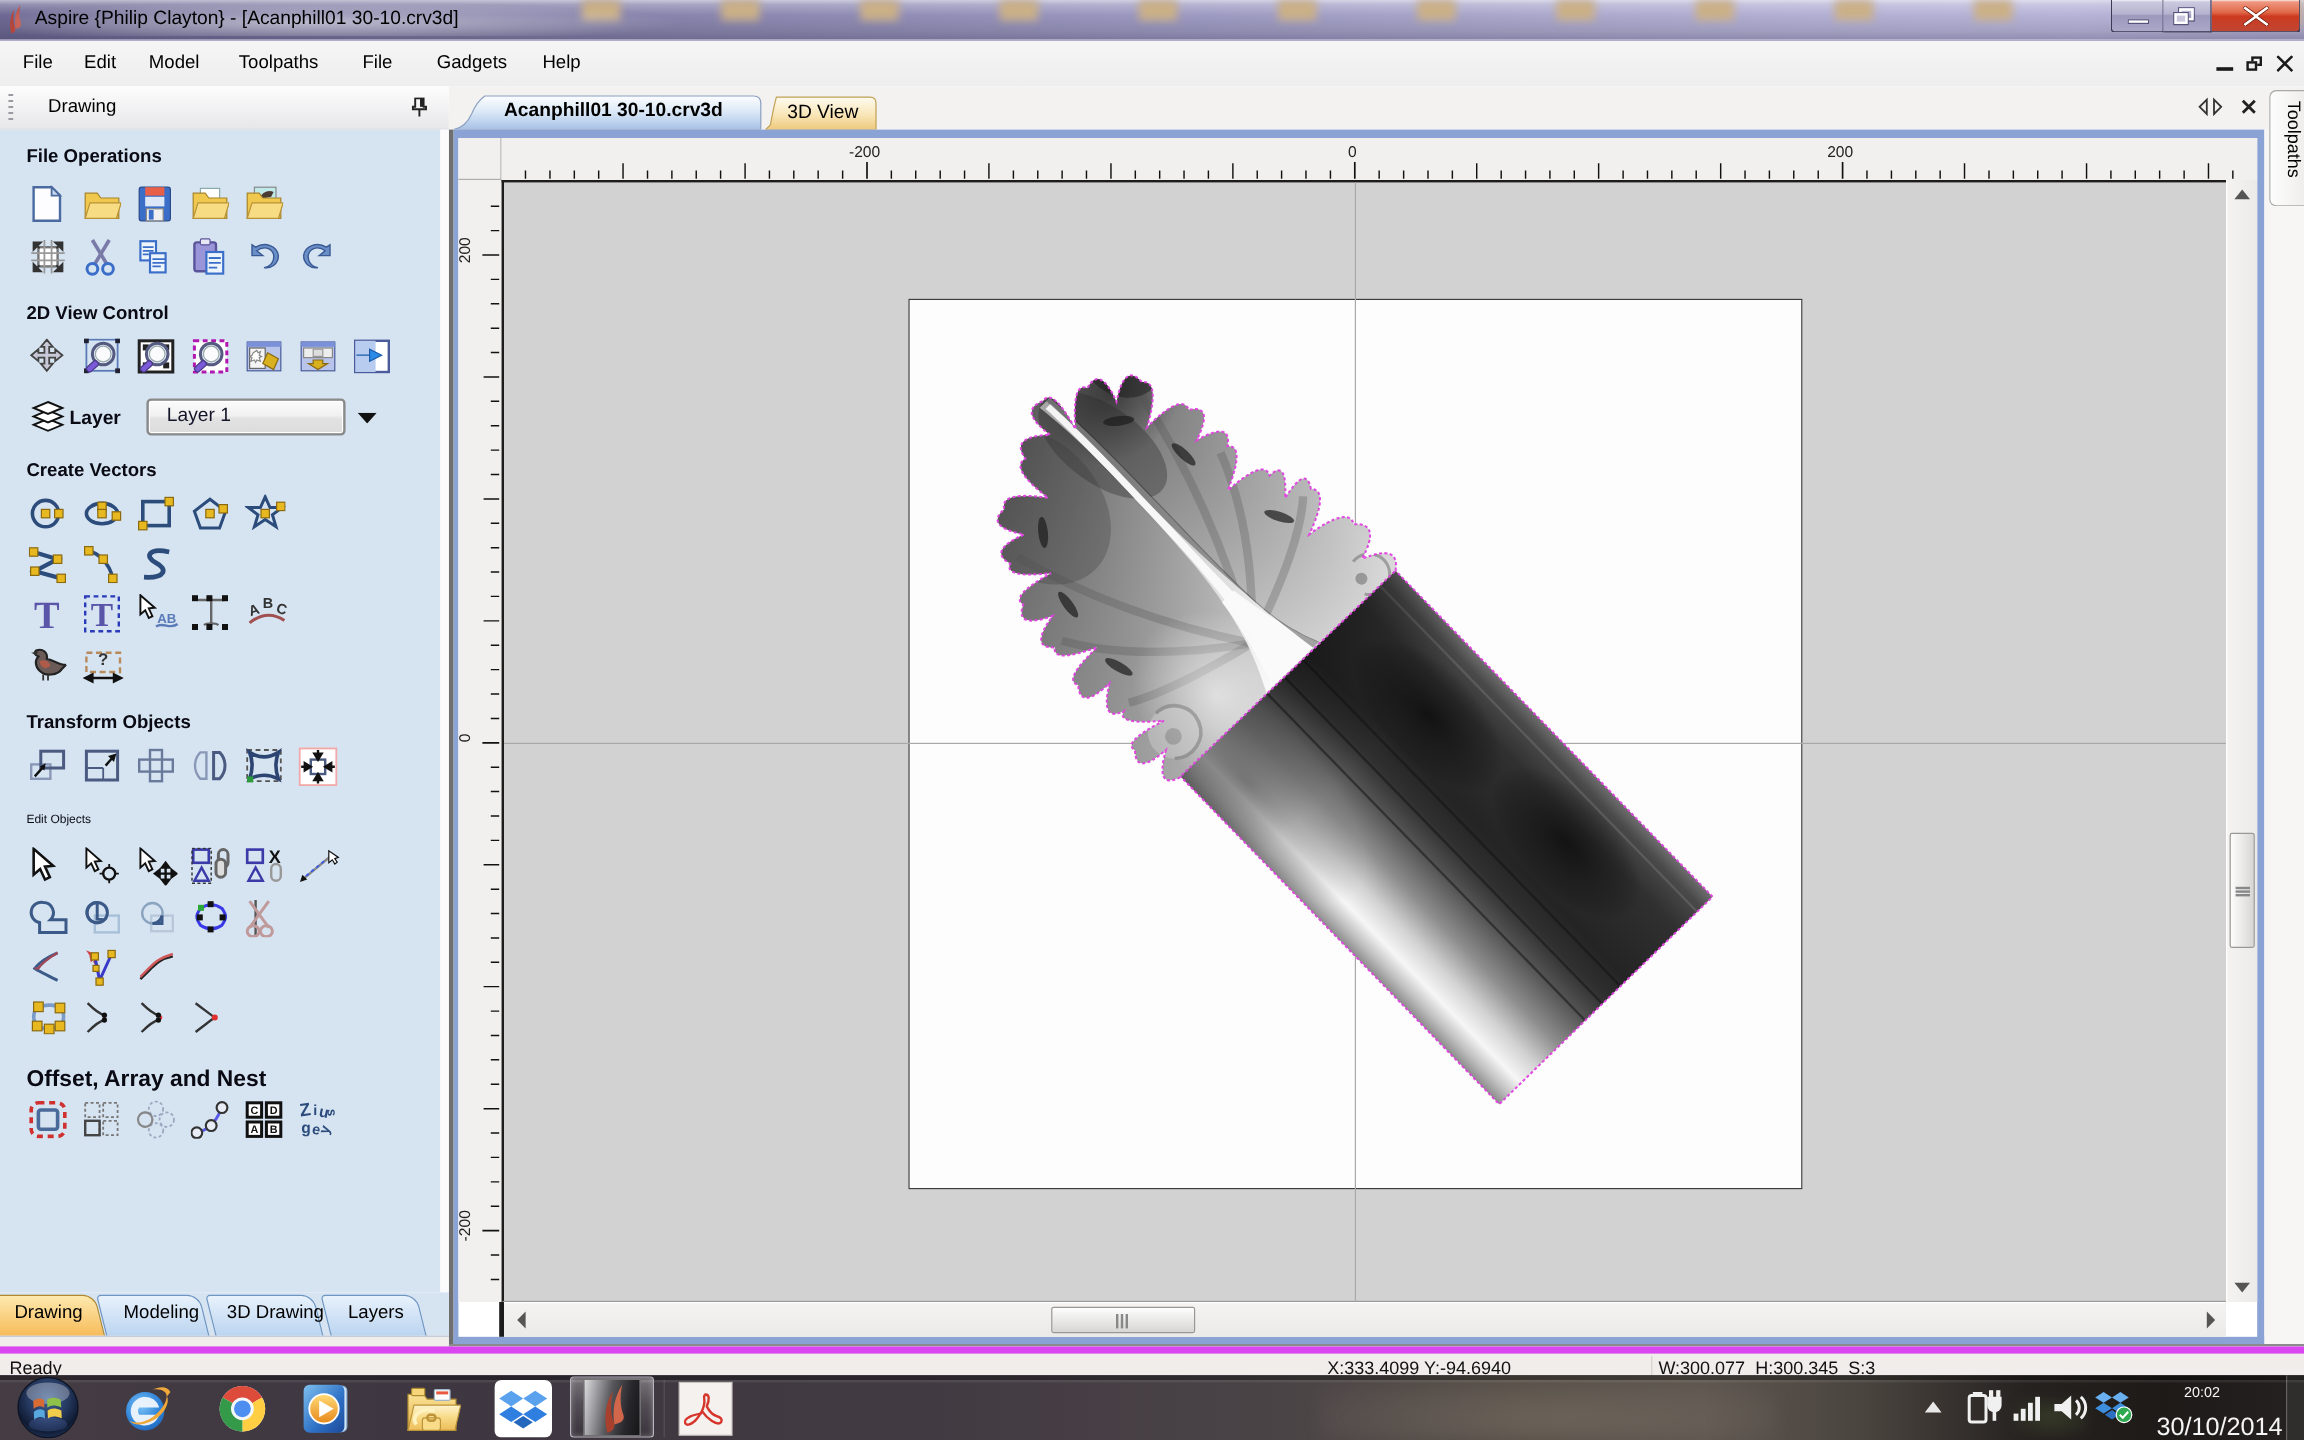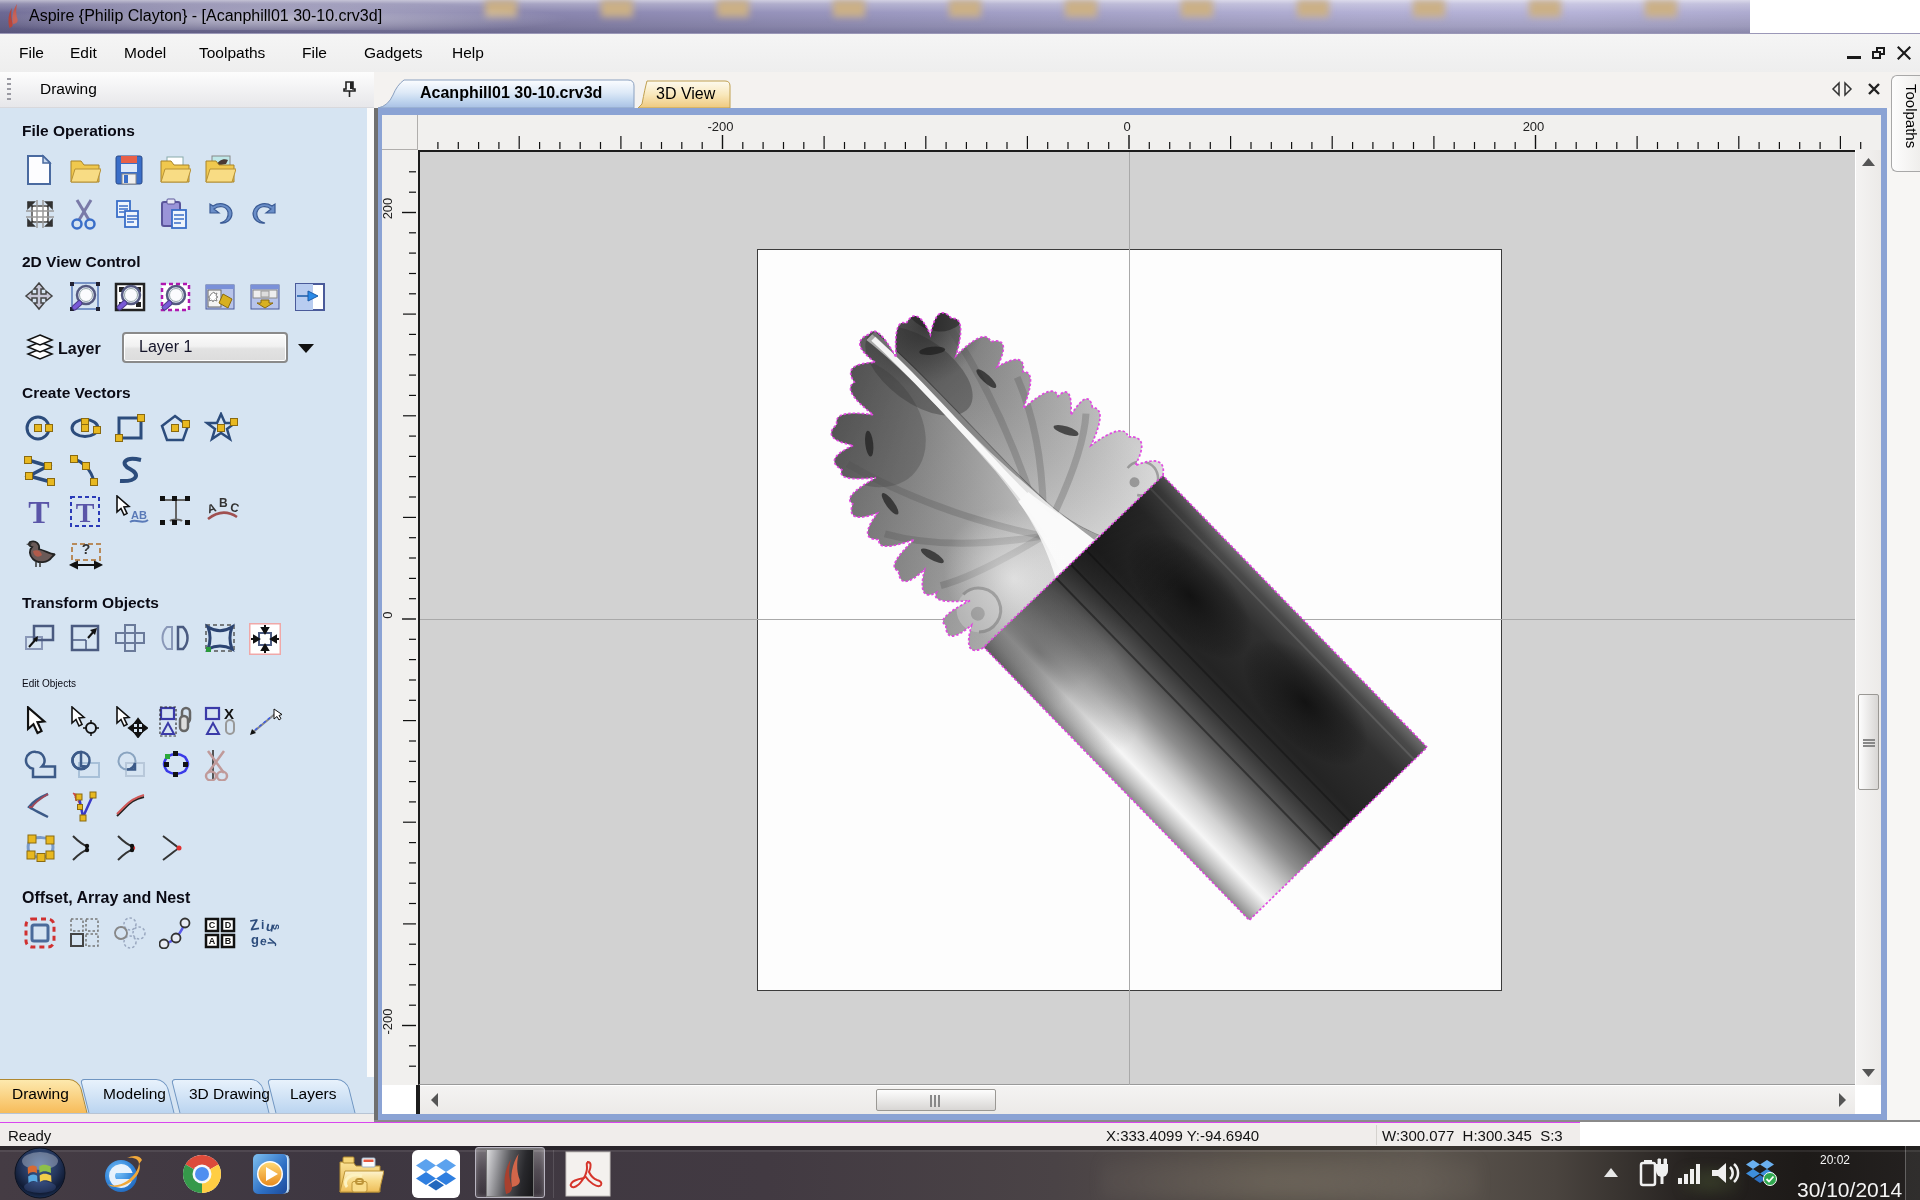--- a/index.html
+++ b/index.html
@@ -1,29 +1,29 @@
 <!DOCTYPE html>
 <html><head><meta charset="utf-8"><title>Aspire</title><style>
 *{margin:0;padding:0;box-sizing:border-box}
 html,body{width:1920px;height:1200px;overflow:hidden;font-family:"Liberation Sans",sans-serif}
 .abs{position:absolute}
-#titlebar{position:absolute;left:0;top:0;width:1750px;height:33px;overflow:hidden;
+#titlebar{position:absolute;left:0;top:0;width:1920px;height:33px;overflow:hidden;
  background:linear-gradient(to right,#6d6994 0%,#7d79a2 16%,#8d89b2 34%,#9d9ac2 52%,#aaa7cc 66%,#b2afd4 78%,#b6b3d8 90%,#aeabd0 100%)}
 #titlebar .vshade{position:absolute;left:0;top:0;width:100%;height:100%;
  background:linear-gradient(to bottom,rgba(255,255,255,0.55) 0%,rgba(255,255,255,0.25) 12%,rgba(255,255,255,0.0) 38%,rgba(0,0,0,0.10) 80%,rgba(30,30,60,0.25) 100%)}
 .blob{position:absolute;top:0;height:17px;width:32px;background:#cbb086;filter:blur(3.5px);opacity:1}
 #title-text{position:absolute;left:29px;top:7px;font-size:16px;color:#000;white-space:nowrap}
 .winbtn{position:absolute;top:0;height:27px;border:1px solid #3d3a55;border-top:none;
  box-shadow:inset 0 1px 0 rgba(255,255,255,.55);}
 .winbtn.lav{background:linear-gradient(to bottom,#cfcde2 0%,#b5b2cf 45%,#9d99bd 50%,#aaa7c8 100%)}
 .winbtn.red{background:linear-gradient(to bottom,#f0a08c 0%,#e06848 40%,#cc3a20 52%,#c04632 100%)}
 #menubar{position:absolute;left:0;top:33px;width:1920px;height:39px;
  background:linear-gradient(to bottom,#f5f5f5,#eeeeee);border-top:1px solid #9b98b8}
 .mitem{position:absolute;top:10px;font-size:15.5px;color:#000}
-#statusbar{position:absolute;left:0;top:1122px;width:1580px;height:24px;background:#f0edeb;border-top:1px solid #d946ef}
+#statusbar{position:absolute;left:0;top:1122px;width:1920px;height:24px;background:#f0edeb;border-top:6px solid #d946ef}
 #statusbar div{position:absolute;top:4px;font-size:15px;color:#111}
 #taskbar{position:absolute;left:0;top:1146px;width:1920px;height:54px;background:#3c3540;overflow:hidden}
 .tile{position:absolute;top:4px;width:48px;height:48px}
 </style></head><body>
 <div id="titlebar">
     <div class="vshade"></div>
     <div class="blob" style="left:485px"></div>
     <div class="blob" style="left:601px"></div>
     <div class="blob" style="left:717px"></div>
     <div class="blob" style="left:833px"></div>
@@ -770,21 +770,21 @@
 <svg class="abs" style="left:114px;top:834px" width="26" height="28" viewBox="0 0 26 28">
     <path d="M4 2 C10 8 14 11 18 12 M4 26 C10 20 14 17 18 16" fill="none" stroke="#333" stroke-width="2"></path>
     <path d="M18 12 C21 13 21 15 18 16" fill="none" stroke="#e03030" stroke-width="2"></path>
     <circle cx="18" cy="12" r="2.2" fill="#111"></circle>
     <circle cx="18" cy="16" r="2.2" fill="#111"></circle>
   </svg>
 <svg class="abs" style="left:159px;top:834px" width="26" height="28" viewBox="0 0 26 28">
     <path d="M4 2 C12 8 17 12 20 14 M4 26 C12 20 17 16 20 14" fill="none" stroke="#333" stroke-width="2"></path>
     <circle cx="20" cy="14" r="2.5" fill="#e03030"></circle>
   </svg>
-<div class="abs" style="left:22px;top:889px;font-size:16px;font-weight:bold;color:#0a0a14">Offset, Array and Nest</div>
+<div class="abs" style="left:22px;top:889px;font-size:19px;font-weight:bold;color:#0a0a14">Offset, Array and Nest</div>
 <svg class="abs" style="left:24px;top:917px" width="32" height="32" viewBox="0 0 32 32">
     <rect x="2" y="2" width="28" height="28" rx="6" fill="none" stroke="#d03030" stroke-width="3" stroke-dasharray="5,4"></rect>
 <rect x="8" y="8" width="16" height="16" rx="2" fill="none" stroke="#4a6a9a" stroke-width="3"></rect>
   </svg>
 <svg class="abs" style="left:69px;top:917px" width="32" height="32" viewBox="0 0 32 32">
     <g fill="none" stroke="#777" stroke-width="1.5" stroke-dasharray="2.5,2">
       <rect x="2" y="2" width="12" height="12"></rect>
       <rect x="17" y="2" width="12" height="12"></rect>
       <rect x="2" y="17" width="12" height="12"></rect>
       <rect x="17" y="17" width="12" height="12"></rect>

